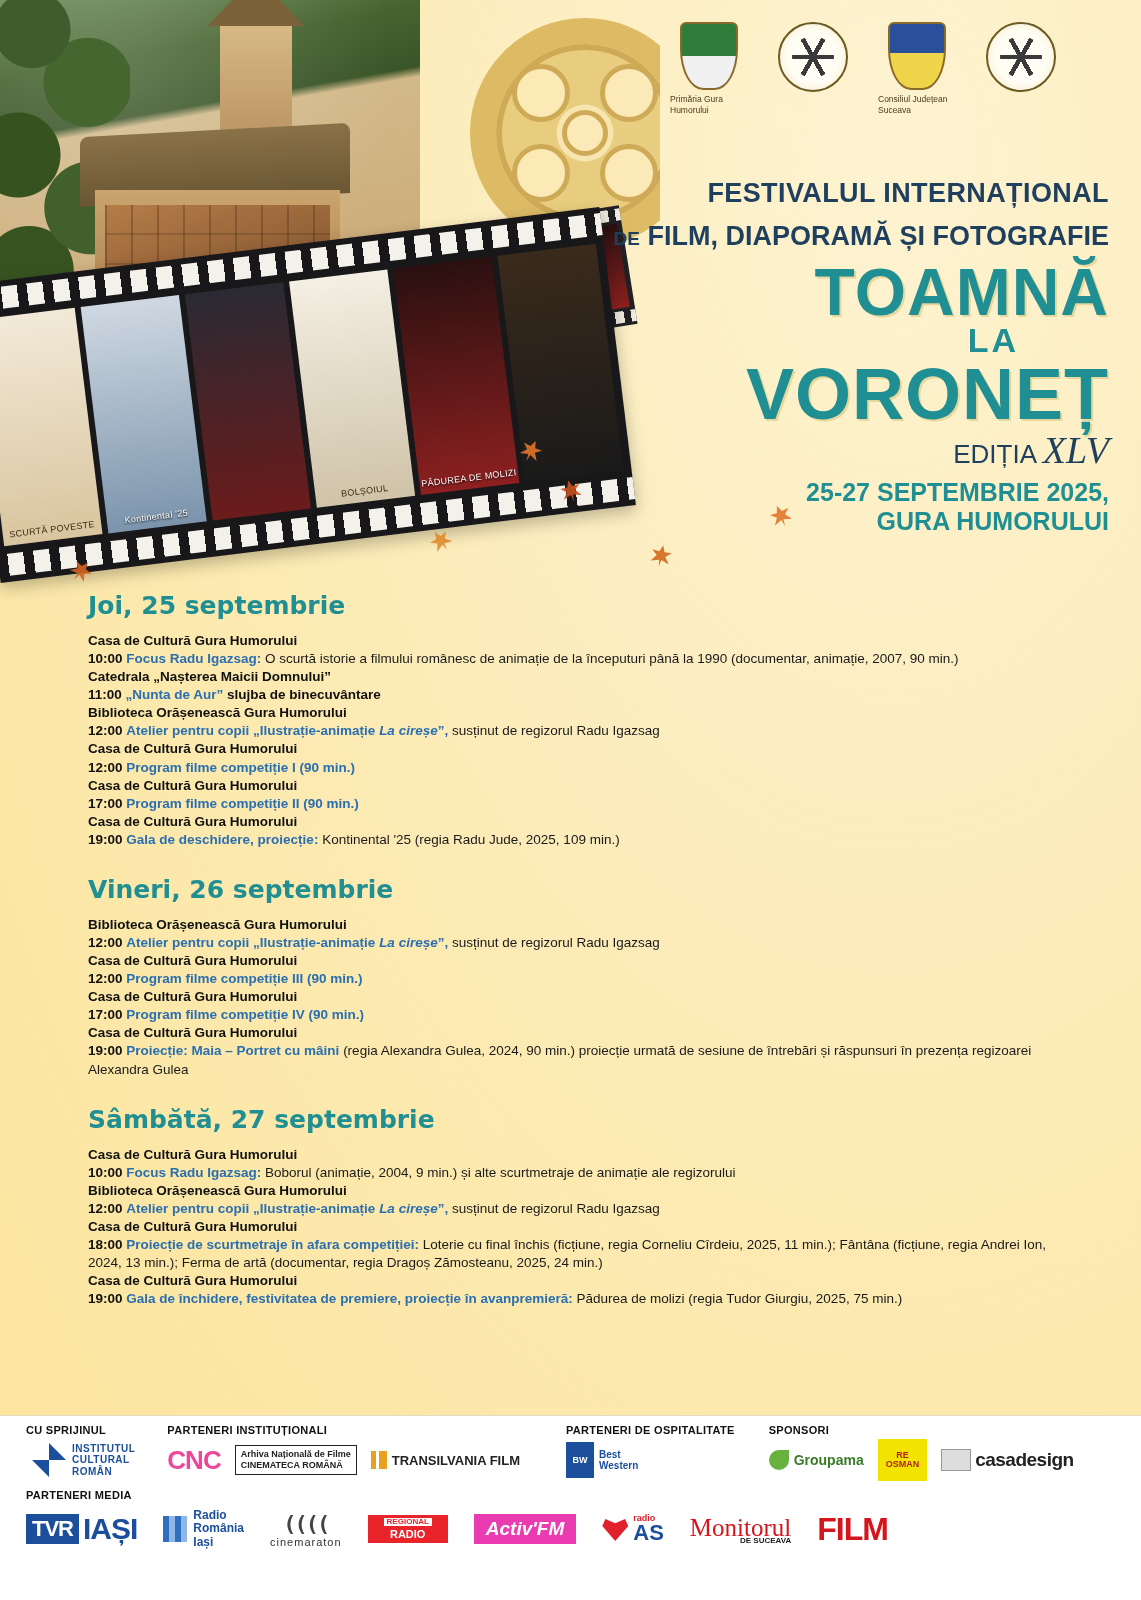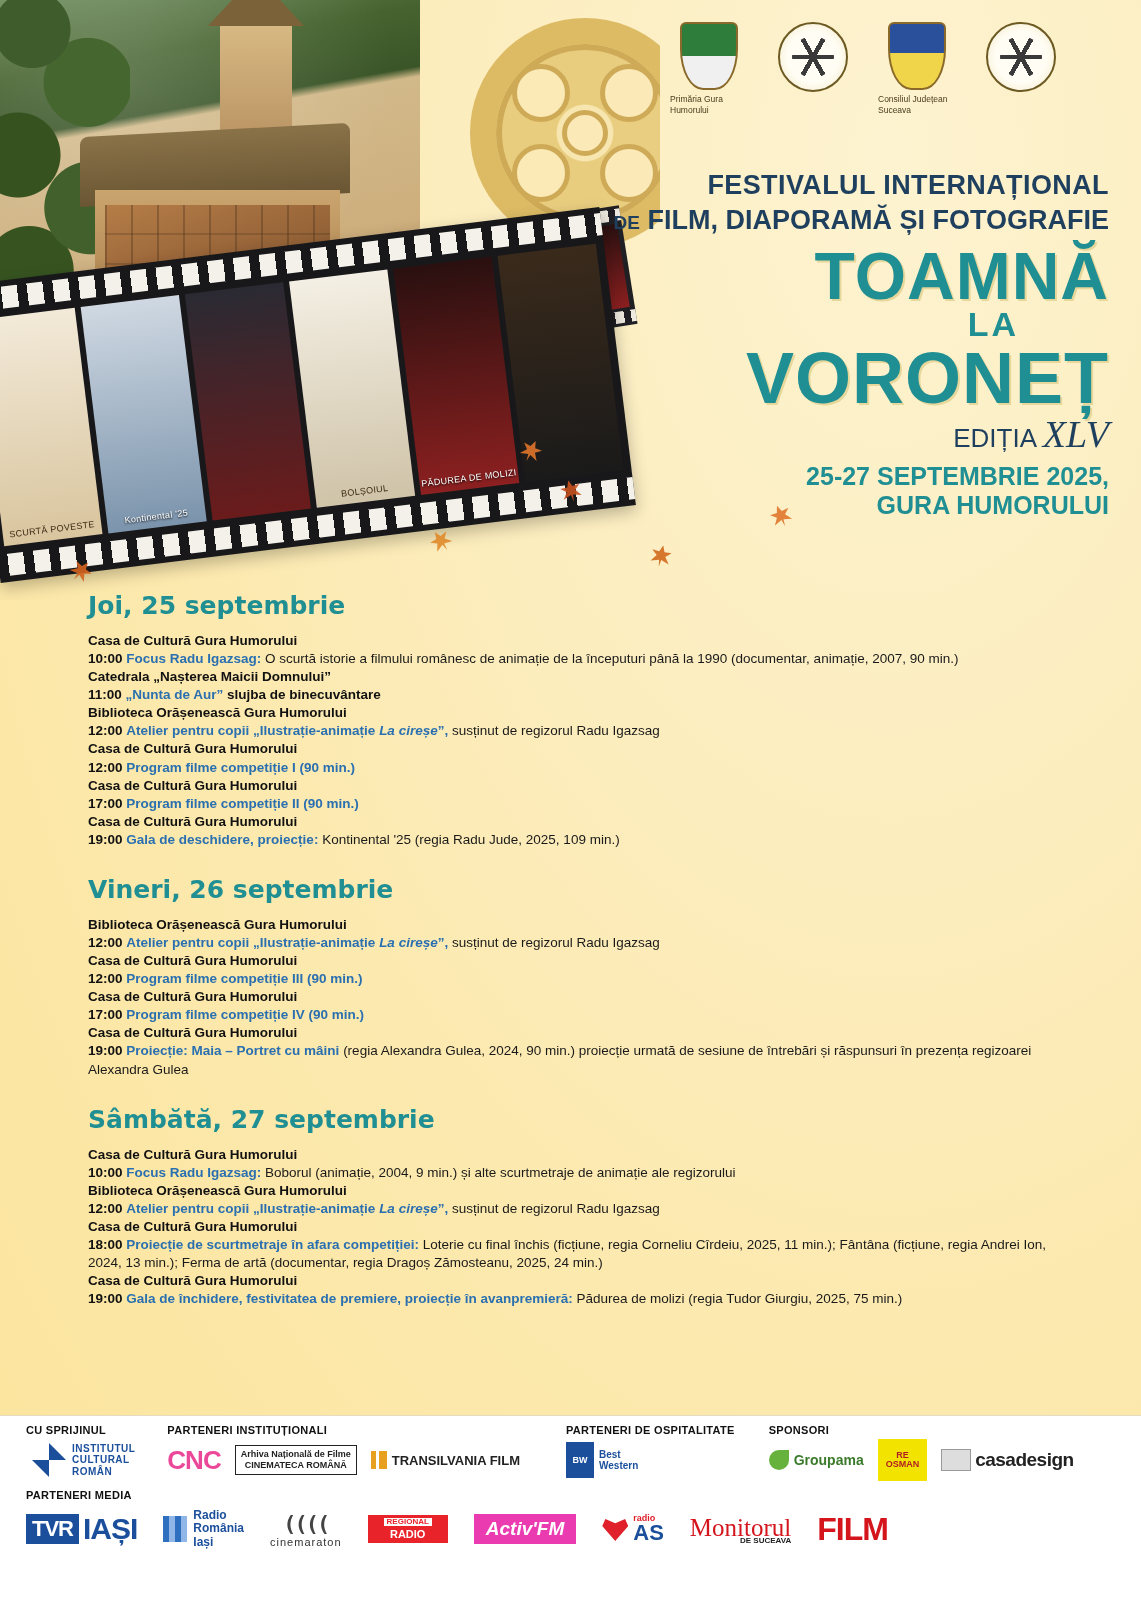--- a/index.html
+++ b/index.html
@@ -160,23 +160,23 @@
   .crest .round .star{
     position:absolute; inset:12px;
     background:
       linear-gradient(0deg,transparent 46%, #3a3a3a 46% 54%, transparent 54%),
       linear-gradient(60deg,transparent 46%, #3a3a3a 46% 54%, transparent 54%),
       linear-gradient(120deg,transparent 46%, #3a3a3a 46% 54%, transparent 54%);
     border-radius:50%;
   }
   .crest .lbl { font-size:8.5px; color:#4a3b1c; margin-top:4px; line-height:1.25; }
   
-  .title-block { position:absolute; right:32px; top:170px; width:630px; text-align:right; }
+  .title-block { position:absolute; right:32px; top:178px; width:630px; text-align:right; }
   .t-line1 { font-size:27px; font-weight:bold; color:#1f3f5e; letter-spacing:.4px; }
-  .t-line2 { font-size:27px; font-weight:bold; color:#1f3f5e; margin-top:4px; }
+  .t-line2 { font-size:27px; font-weight:bold; color:#1f3f5e; margin-top:12px; }
   .t-line2 .small { font-size:19px; }
   .t-big {
     font-size:66px; font-weight:bold; color:#1f8f93;
     line-height:.98; letter-spacing:1px;
     text-shadow: 2px 2px 0 #e8d79a;
     margin-top:8px;
   }
   .t-la { font-size:34px; color:#1f8f93; font-weight:bold; letter-spacing:3px; margin:-4px 90px 0 0;}
   .t-big2 { font-size:72px; font-weight:bold; color:#1f8f93; line-height:.95; letter-spacing:1px; text-shadow:2px 2px 0 #e8d79a;}
   .t-edition { margin-top:0; font-size:26px; color:#1f3f5e; font-weight:normal; }
@@ -209,21 +209,21 @@
   .sp-group { display:flex; flex-direction:column; }
   .sp-title { font-size:11px; font-weight:bold; color:#111; letter-spacing:.3px; margin-bottom:3px;}
   .sp-logos { display:flex; align-items:center; gap:14px; }
   .logo { height:42px; display:flex; align-items:center; }
   .logo-box{ padding:2px 6px; display:flex; align-items:center; gap:6px;}
   .icr-mark{width:34px;height:34px;background:
      conic-gradient(#1b4f9c 0 25%, #fff 0 50%, #1b4f9c 0 75%, #fff 0 100%);
      clip-path:polygon(50% 0,100% 50%,50% 100%,0 50%);}
   .icr-txt{font-size:10px;font-weight:bold;color:#1b4f9c;line-height:1.15;letter-spacing:.5px}
   .cnc{font-size:26px;font-weight:bold;color:#ec4899;letter-spacing:-1px}
-  .cinemateca{font-size:9px;font-weight:bold;color:#222;border:1px solid #222;padding:3px 5px;line-height:1.2;text-align:center}
+  .cinemateca{font-size:9px;font-weight:bold;color:#222;border:1px solid #222;padding:3px 5px;line-height:1.2;}
   .tf{display:flex;align-items:center;gap:5px;font-size:13px;font-weight:bold;color:#222}
   .tf .bars{width:16px;height:18px;background:
      linear-gradient(90deg,#e8a020 0 5px,transparent 5px 8px,#e8a020 8px 13px);}
   .bw{display:flex;align-items:center;gap:5px}
   .bw .sq{width:28px;height:36px;background:#1b4f9c;color:#fff;font-size:9px;display:flex;align-items:center;justify-content:center;font-weight:bold}
   .bw .tx{font-size:10px;font-weight:bold;color:#1b4f9c;line-height:1.1}
   .groupama{display:flex;align-items:center;gap:5px;font-size:14px;font-weight:bold;color:#3b7a2a}
   .groupama .g{width:20px;height:20px;background:#66b23c;border-radius:50% 0 50% 50%}
   .osm{background:#f2e400;padding:12px 8px;font-size:9px;font-weight:bold;color:#b01f24;line-height:1.05;text-align:center}
   .casad{display:flex;align-items:center;gap:4px}

